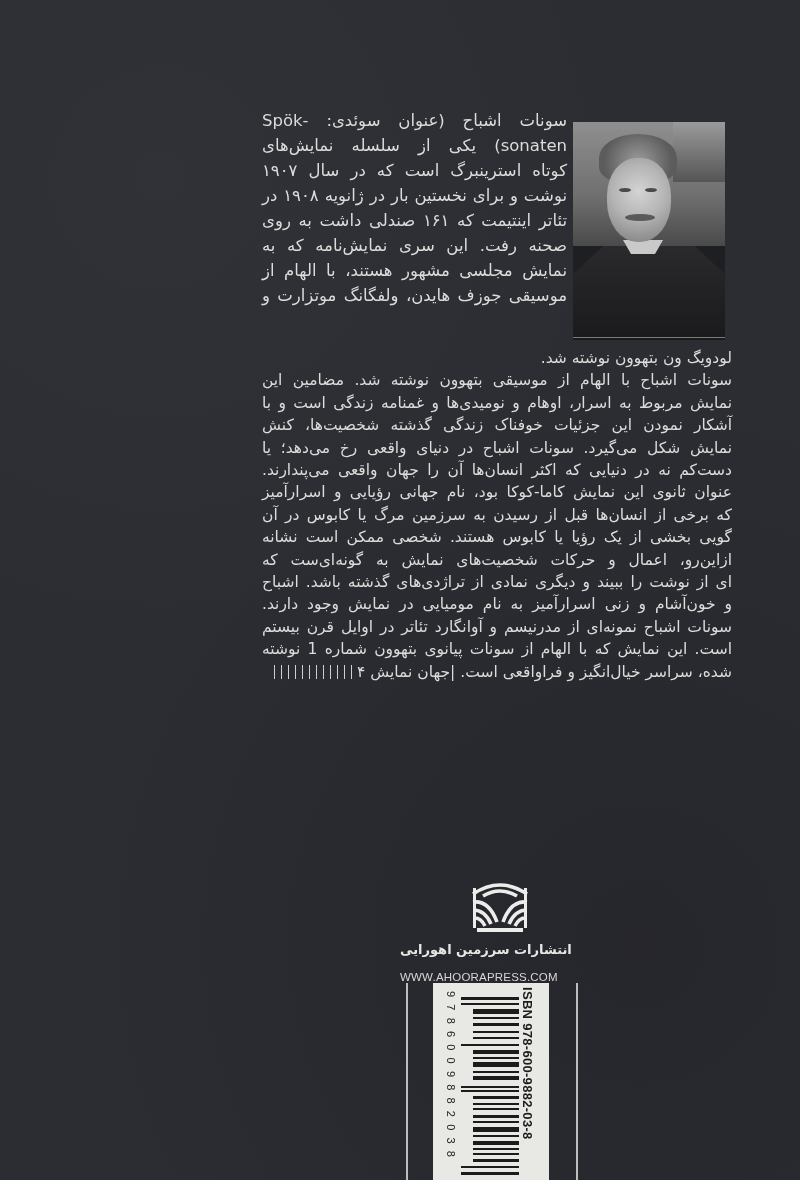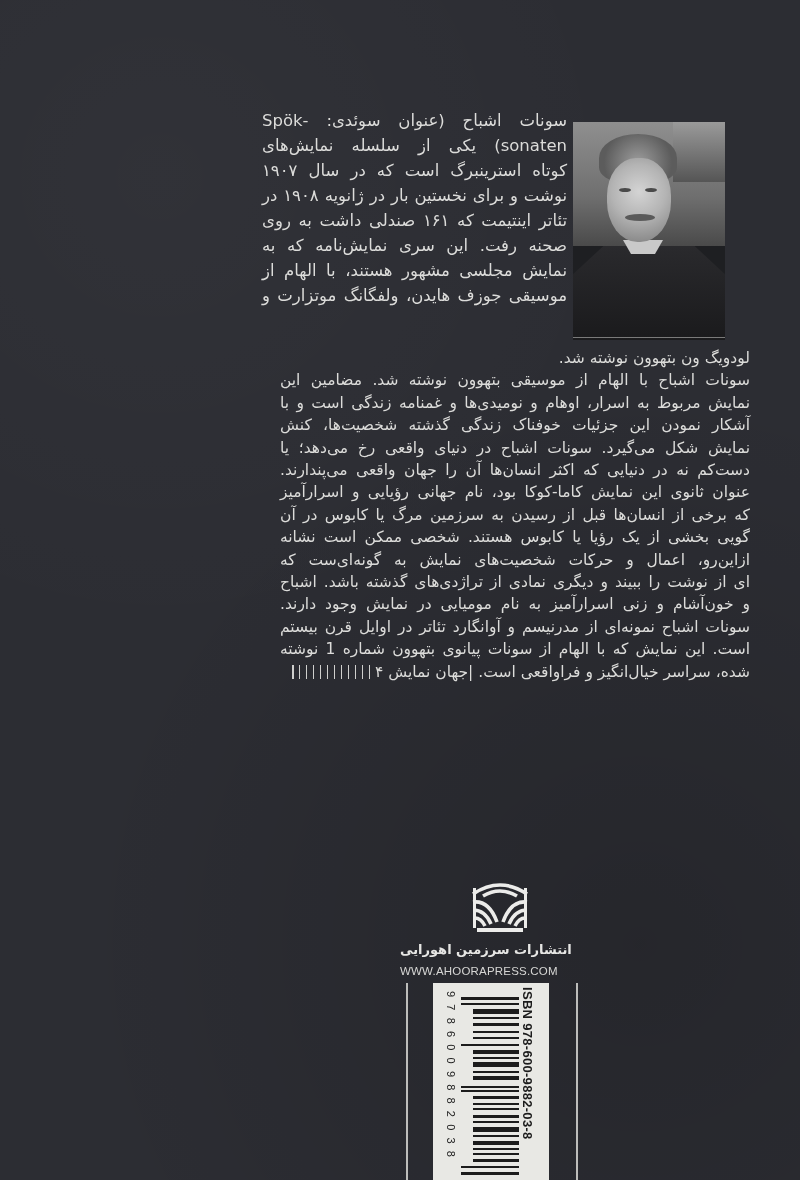--- a/index.html
+++ b/index.html
@@ -112,21 +112,21 @@
       color: #dcdcda;
     }
     .intro-wrap .line {
       display: block;
       white-space: nowrap;
       text-align: justify;
       text-align-last: justify;
     }
     .body-wrap {
       position: absolute;
-      left: 280px;
+      left: 262px;
       top: 347px;
       width: 470px;
       direction: rtl;
       font-size: 15.5px;
       line-height: 22.4px;
       color: #dcdcda;
     }
     .body-wrap .line {
       display: block;
       white-space: nowrap;
@@ -161,21 +161,21 @@
     }
     .publisher-name {
       margin-top: 6px;
       direction: rtl;
       font-size: 13px;
       font-weight: bold;
       color: #e6e6e4;
       letter-spacing: -0.3px;
     }
     .publisher-url {
-      margin-top: 8px;
+      margin-top: 14px;
       font-family: "Liberation Sans", sans-serif;
       font-size: 11.5px;
       color: #d6d6d4;
       letter-spacing: 0.2px;
     }
 
     
     .barcode-frame-line {
       position: absolute;
       top: 983px;

